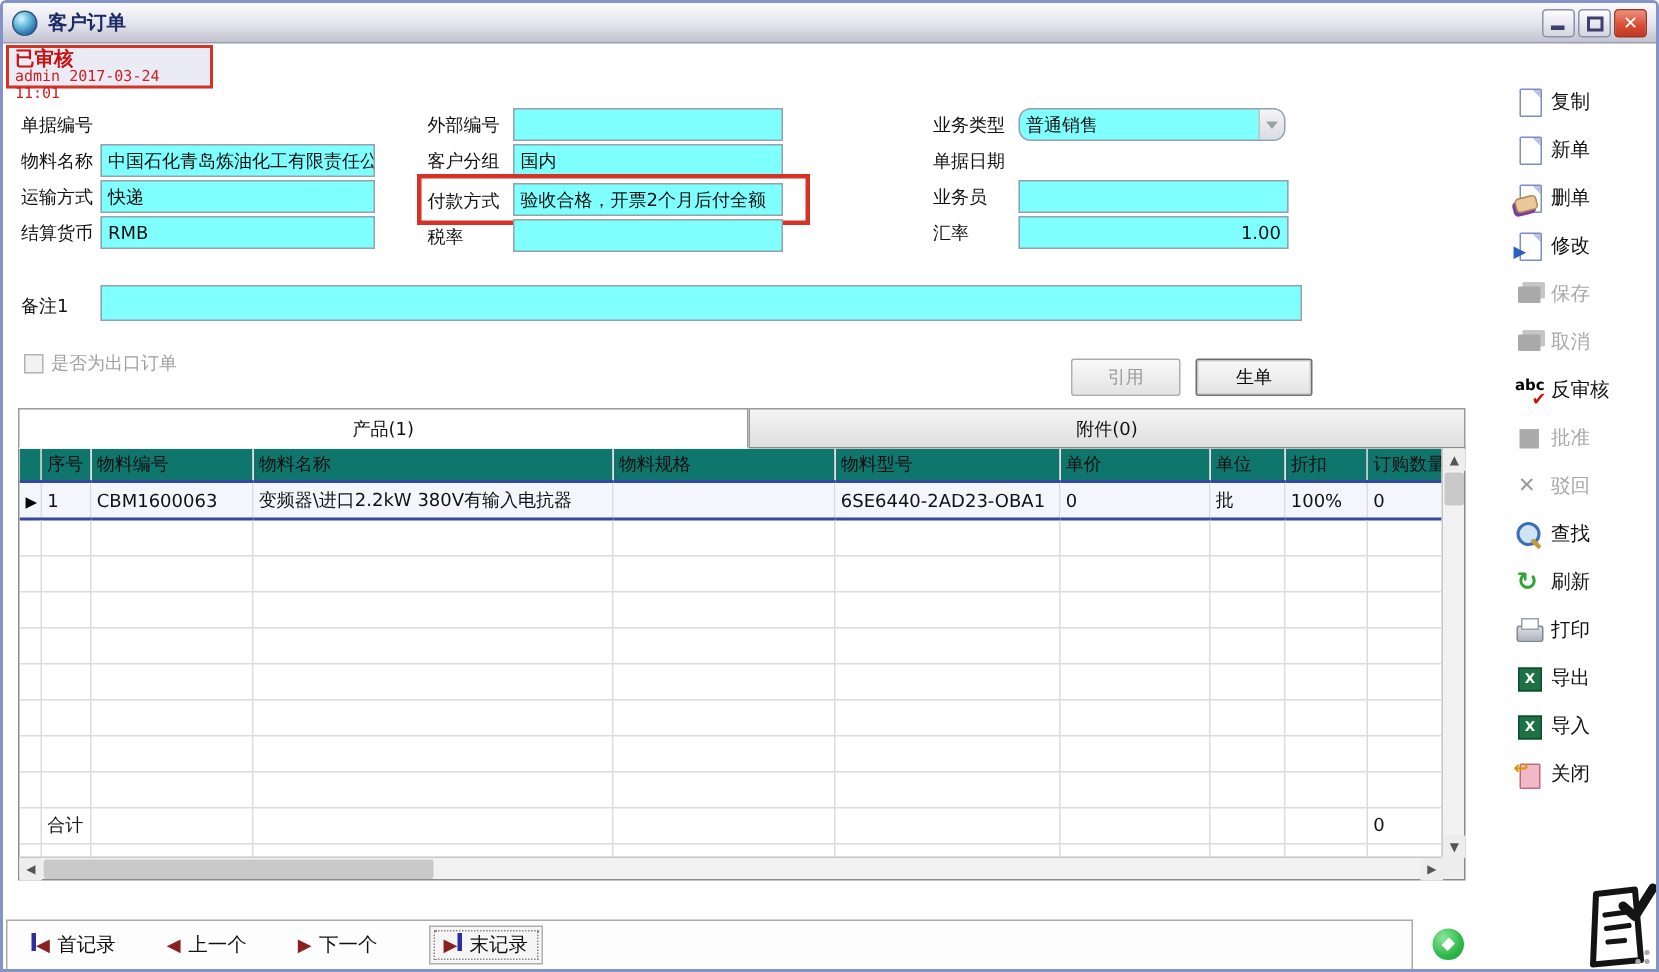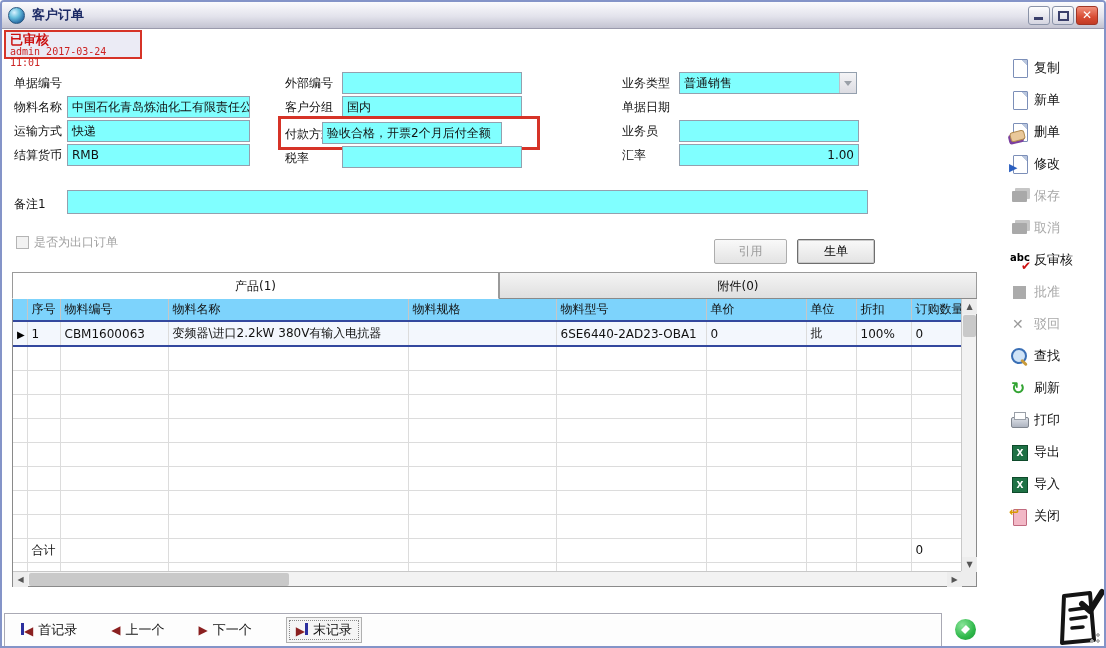--- a/index.html
+++ b/index.html
@@ -29,21 +29,21 @@
   .statusbox { position:absolute; left:2px; top:28px; width:138px; height:29px;
     background:#EBEBF5; border:2px solid #D63327; padding:1px 4px; }
   .status-state { color:#CC1111; font-weight:bold; font-size:13px; line-height:13px; }
   .status-meta { color:#CC2222; font-family:"DejaVu Sans Mono","Liberation Mono",monospace; font-size:10px; }
 
   
   .flabel { position:absolute; height:20px; line-height:20px; font-size:12px; color:#111; white-space:nowrap; }
   .fld { position:absolute; height:22px; background:#80FFFF; border:1px solid #94A0AE;
     padding:2px 4px; font-size:12px; line-height:16px; white-space:nowrap; overflow:hidden; }
   .fld.right { text-align:right; }
-  .drop { padding-right:18px; }
+  .drop { padding-right:18px;border-radius:8px; }
   .droparrow { position:absolute; right:0; top:0; width:17px; height:20px;
     background:linear-gradient(#F4F4F6,#DCDCE2); border-left:1px solid #BCC2CA;
     display:flex; align-items:center; justify-content:center; }
   .chev { width:0; height:0; border-left:4px solid transparent; border-right:4px solid transparent;
     border-top:5px solid #9AA0A8; }
   .redbox { position:absolute; border:3px solid #D63327; pointer-events:none; }
 
   
   .chkrow { position:absolute; left:14px; top:232px; display:flex; align-items:center; gap:5px; color:#A0A0A0; }
   .chk { width:13px; height:13px; border:1px solid #B4B4B4; background:#F2F2F2; }
@@ -59,21 +59,21 @@
   .tab.inactive { background:linear-gradient(#F4F4F4,#DFDFDF); }
 
   
   .gridwrap { position:absolute; left:10px; top:296px; width:965px; height:289px;
     border:1px solid #8A8A8A; background:#fff; }
   .gridscroll { position:absolute; left:0; top:0; width:949px; height:273px; overflow:hidden; }
   table.grid { border-collapse:collapse; table-layout:fixed; width:949px; }
   table.grid td, table.grid th { border-right:1px solid #DCDCDC; border-bottom:1px solid #DCDCDC;
     font-size:12px; font-weight:normal; text-align:left; padding:2px 4px;
     white-space:nowrap; overflow:hidden; }
-  table.grid th { background:#7dd3fc; border-right:1px solid #C6C6C6; border-bottom:1px solid #9A9A9A; height:22px; }
+  table.grid th { background:#0f766e; border-right:1px solid #C6C6C6; border-bottom:1px solid #9A9A9A; height:22px; }
   th.selcol { background:#E8E8E8; }
   tr.sel-row td { height:25px; background:#F3F7FD; border-top:2px solid #33489E; border-bottom:2px solid #33489E; }
   tr.erow td { height:24px; }
   tr.total-row td { height:24px; }
   .rowptr { color:#000; font-size:10px; }
 
   .vscroll { position:absolute; right:0; top:0; width:15px; height:273px; background:#F2F2F2; border-left:1px solid #C8C8C8; }
   .hscroll { position:absolute; left:0; bottom:0; width:949px; height:15px; background:#F2F2F2; border-top:1px solid #C8C8C8; }
   .scrbtn { position:absolute; width:15px; height:15px; display:flex; align-items:center; justify-content:center;
     font-size:8px; color:#555; background:#EDEDED; }
@@ -166,21 +166,21 @@
   <div class="flabel" style="left:12px;top:119px;">运输方式</div>
   <div class="fld" style="left:65px;top:118px;width:183px;">快递</div>
   <div class="flabel" style="left:12px;top:143px;">结算货币</div>
   <div class="fld" style="left:65px;top:142px;width:183px;">RMB</div>
 
   <div class="flabel" style="left:283px;top:71px;">外部编号</div>
   <div class="fld" style="left:340px;top:70px;width:180px;"></div>
   <div class="flabel" style="left:283px;top:95px;">客户分组</div>
   <div class="fld" style="left:340px;top:94px;width:180px;">国内</div>
   <div class="flabel" style="left:283px;top:122px;">付款方式</div>
-  <div class="fld" style="left:320px;top:120px;width:180px;">验收合格，开票2个月后付全额</div>
+  <div class="fld" style="left:340px;top:120px;width:180px;">验收合格，开票2个月后付全额</div>
   <div class="redbox" style="left:276px;top:114px;width:262px;height:34px;"></div>
   <div class="flabel" style="left:283px;top:146px;">税率</div>
   <div class="fld" style="left:340px;top:144px;width:180px;"></div>
 
   <div class="flabel" style="left:620px;top:71px;">业务类型</div>
   <div class="fld drop" style="left:677px;top:70px;width:178px;">
     <span>普通销售</span>
     <span class="droparrow">
         <span class="chev"></span>
       </span>

